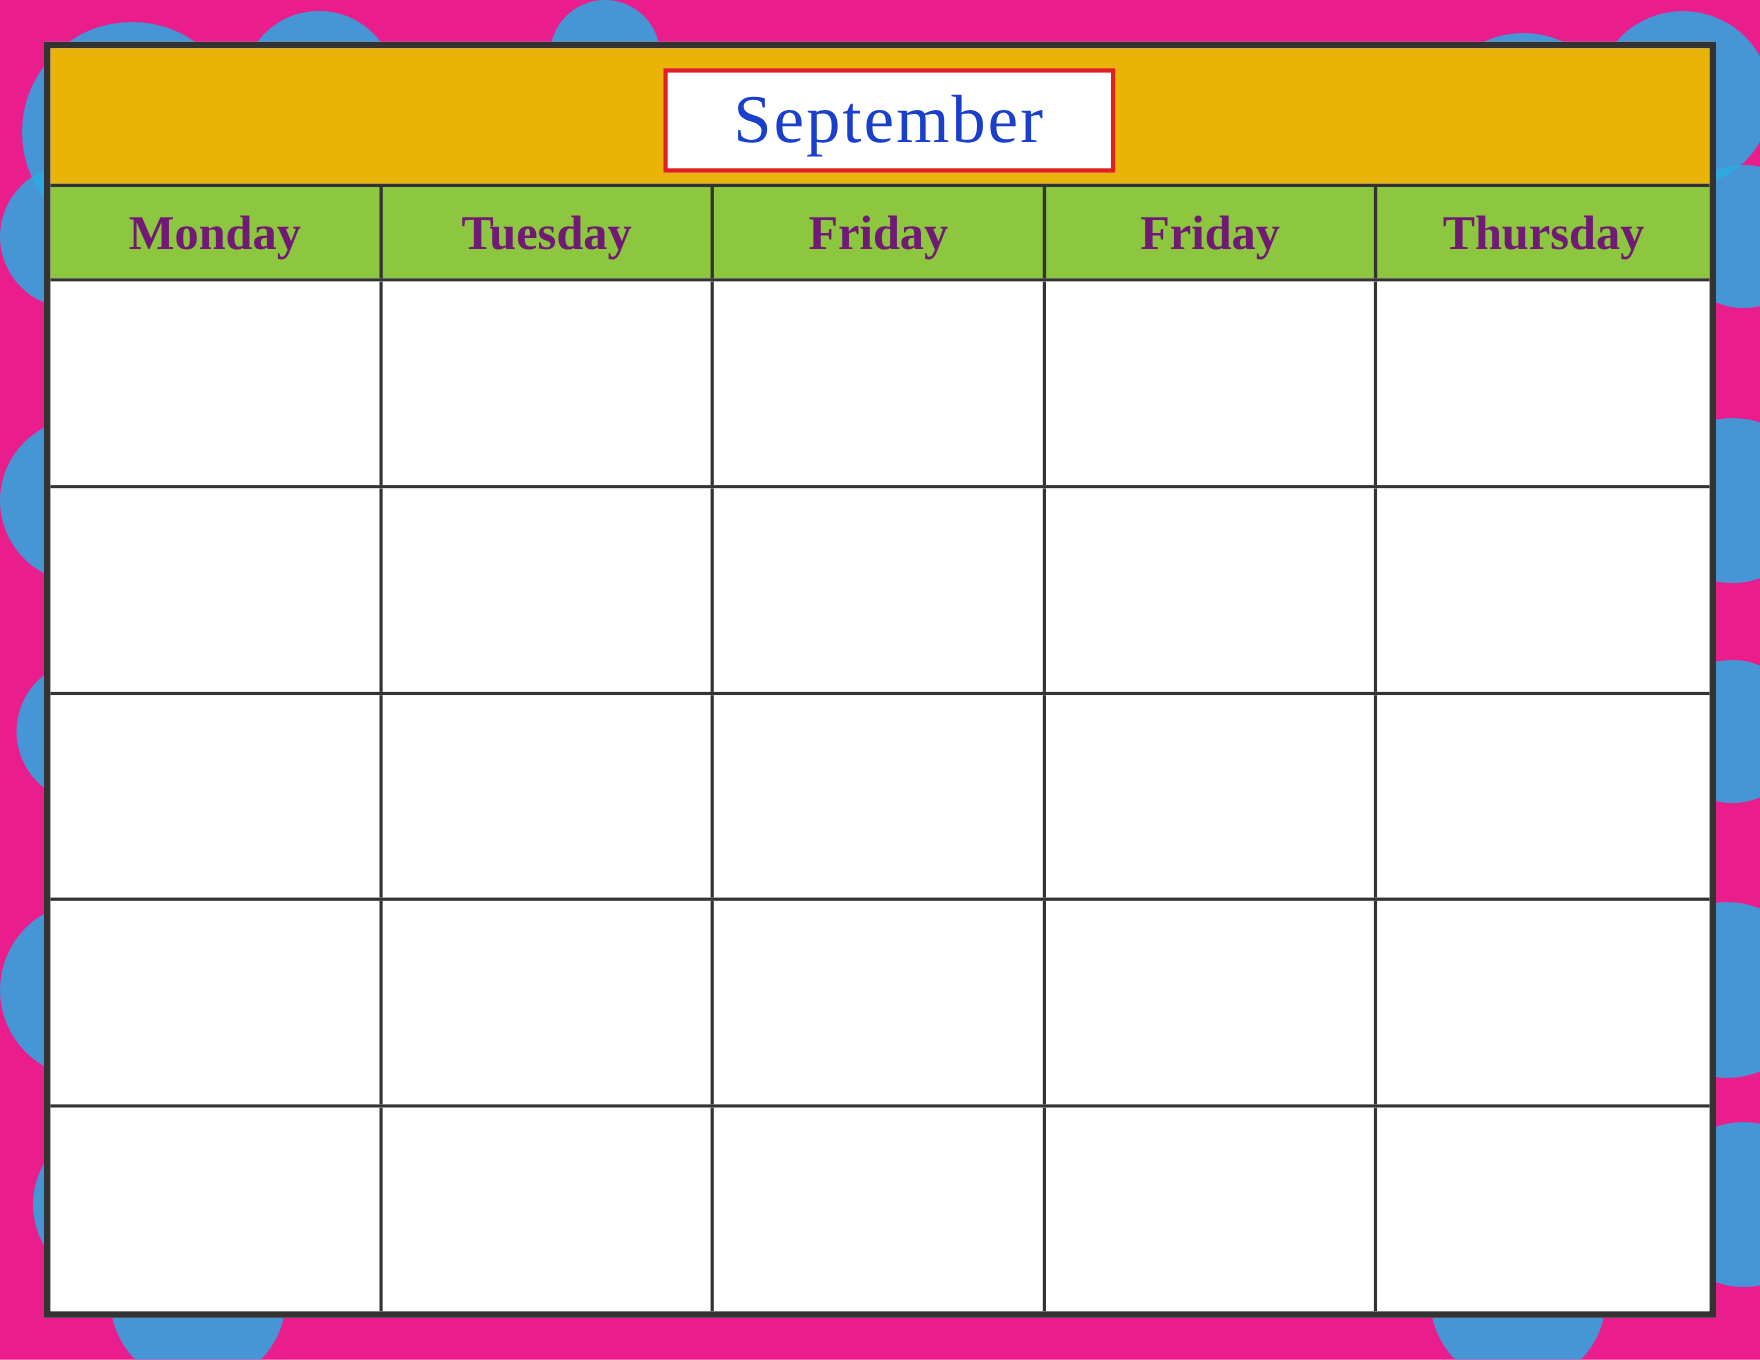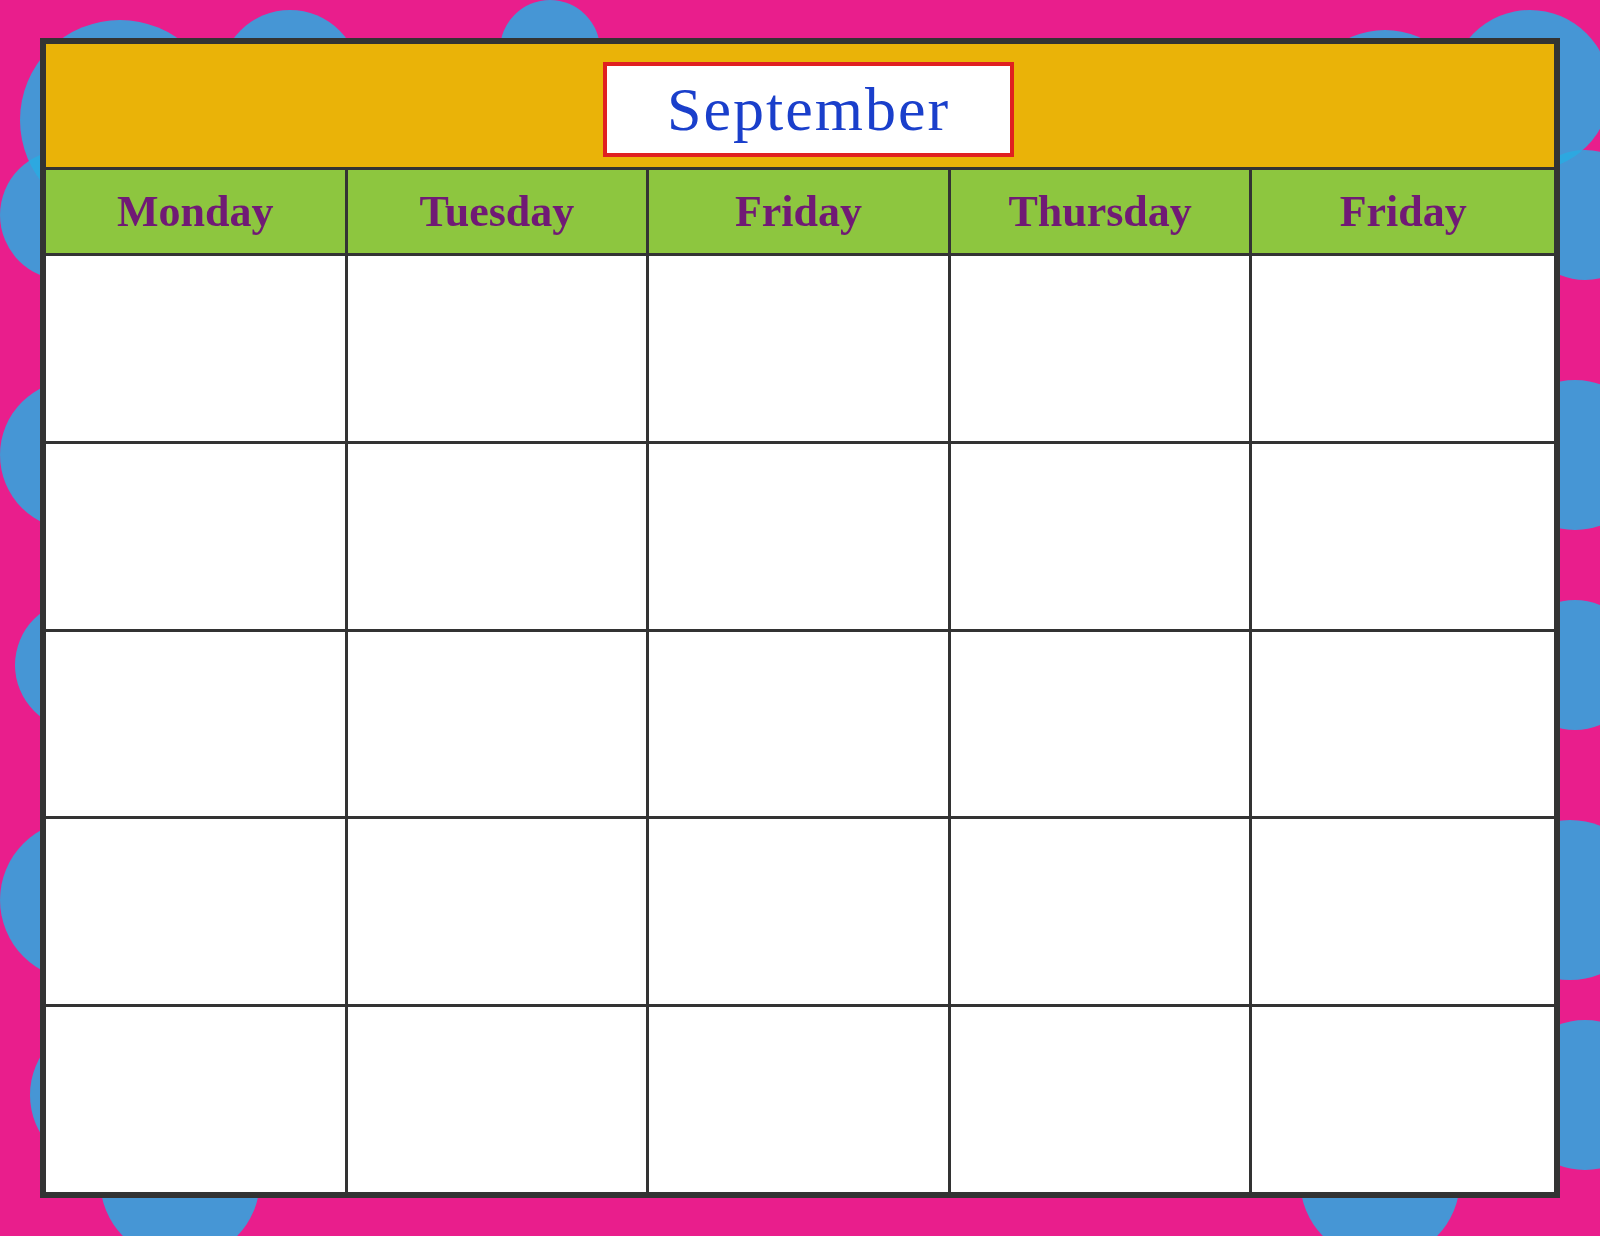--- a/index.html
+++ b/index.html
@@ -144,22 +144,22 @@
       <div class="month-title-box">
         <span class="month-title">September</span>
       </div>
     </div>
 
     <div class="calendar-grid">
       <div class="day-headers">
         <div class="day-header">Monday</div>
         <div class="day-header">Tuesday</div>
         <div class="day-header">Friday</div>
+        <div class="day-header">Friday</div>
         <div class="day-header">Thursday</div>
-        <div class="day-header">Friday</div>
       </div>
 
       <div class="calendar-rows">
         <div class="calendar-row">
           <div class="calendar-cell"></div>
           <div class="calendar-cell"></div>
           <div class="calendar-cell"></div>
           <div class="calendar-cell"></div>
           <div class="calendar-cell"></div>
         </div>

